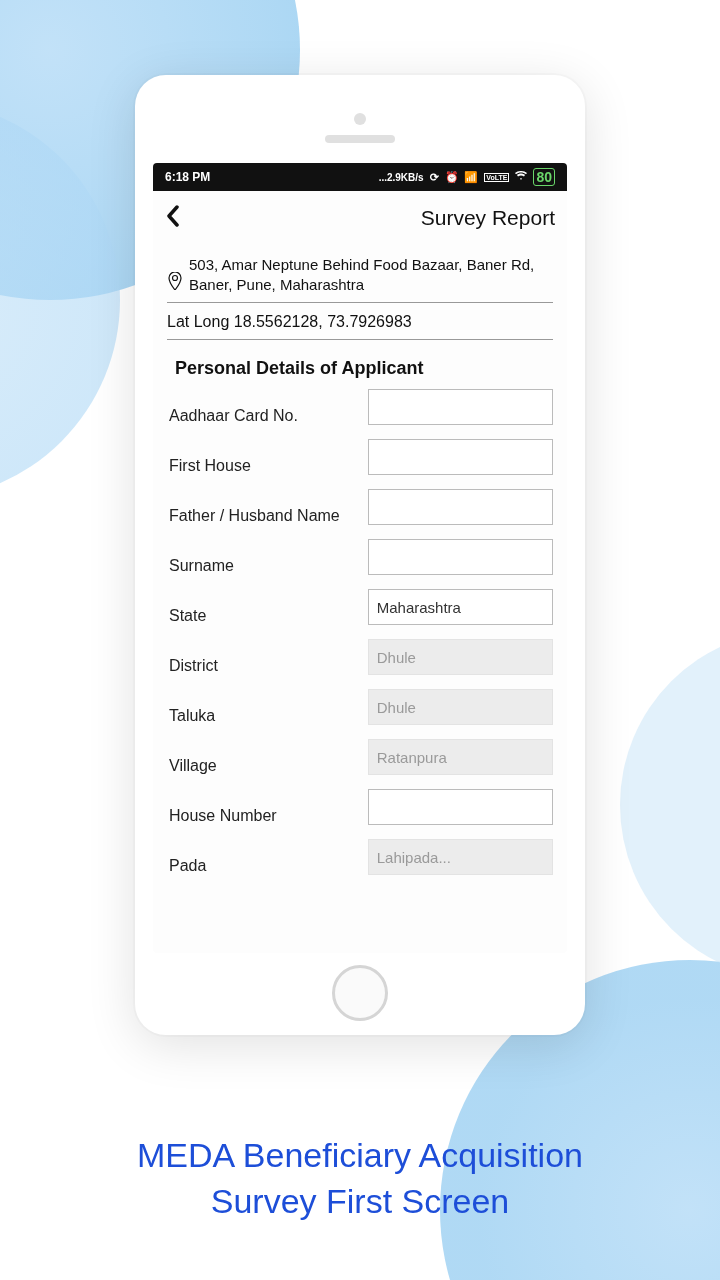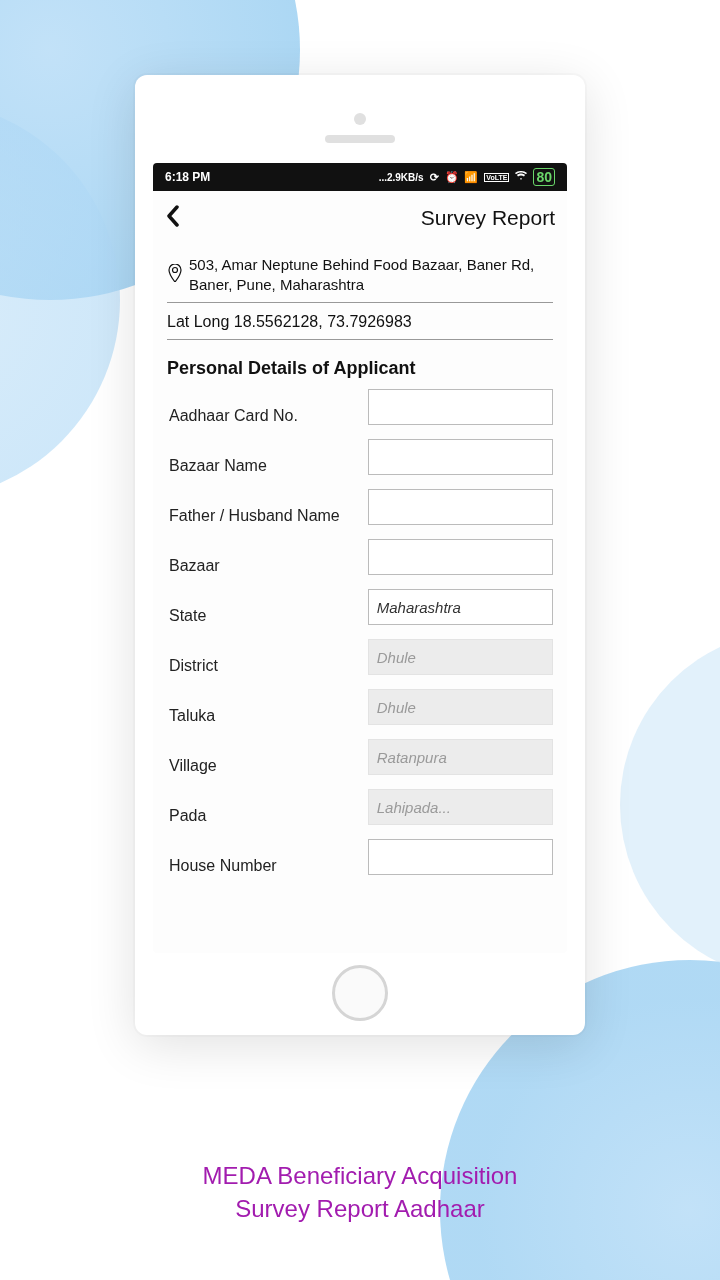--- a/index.html
+++ b/index.html
@@ -52,21 +52,21 @@
   opacity: 0.5;
 }
 .phone-frame {
   position: absolute;
   left: 50%;
   top: 75px;
   transform: translateX(-50%);
   width: 450px;
   height: 960px;
   background: #ffffff;
-  border-radius: 12px;
+  border-radius: 31px;
   box-shadow: 0 10px 50px rgba(0,0,0,0.12), 0 0 0 2px rgba(0,0,0,0.02);
   padding: 18px;
 }
 .phone-top {
   height: 70px;
   display: flex;
   flex-direction: column;
   align-items: center;
   justify-content: center;
   gap: 10px;
@@ -151,21 +151,21 @@
   font-size: 21px;
   font-weight: 500;
   color: #111;
   margin-left: -30px;
 }
 .content {
   padding: 10px 14px 0 14px;
 }
 .location-row {
   display: flex;
-  align-items: center;
+  align-items: flex-end;
   gap: 6px;
   font-size: 15px;
   line-height: 1.3;
   color: #111;
   padding-bottom: 8px;
   border-bottom: 1px solid #999;
 }
 .pin-icon {
   display: inline-block;
   margin-top: 2px;
@@ -174,21 +174,21 @@
 .latlong-row {
   font-size: 16px;
   color: #111;
   padding: 10px 0 8px 0;
   border-bottom: 1px solid #999;
 }
 .section-title {
   font-size: 18px;
   font-weight: 700;
   color: #111;
-  margin: 18px 0 10px 0;
+  margin: 18px 0 10px 8px;
 }
 .form-row {
   display: flex;
   align-items: flex-end;
   margin-bottom: 14px;
   min-height: 36px;
 }
 .form-label {
   width: 52%;
   font-size: 16px;
@@ -198,36 +198,35 @@
 }
 .form-input {
   width: 48%;
   height: 36px;
   border: 1px solid #bbb;
   background: #ffffff;
   font-size: 15px;
   padding: 0 8px;
   color: #333;
   font-family: inherit;
-  font-style: italic;
 }
 .form-input.readonly {
   background: #ececec;
   border: 1px solid #e3e3e3;
   color: #9a9a9a;
 }
 .caption {
   position: absolute;
   left: 50%;
   bottom: 55px;
   transform: translateX(-50%);
   text-align: center;
-  font-size: 24px;
+  font-size: 34px;
   font-weight: 400;
-  color: #a21caf;
+  color: #1d4ed8;
   line-height: 1.35;
   width: 100%;
 }
 </style>
 </head>
 <body>
 
 <div class="bg-blob-tl"></div>
 <div class="bg-blob-tl2"></div>
 <div class="bg-blob-br"></div>
@@ -281,31 +280,31 @@
       <div class="latlong-row">Lat Long 18.5562128, 73.7926983</div>
 
       <div class="section-title">Personal Details of Applicant</div>
 
       <div class="form-row">
         <div class="form-label">Aadhaar Card No.</div>
         <input class="form-input" value="" style="">
       </div>
 
       <div class="form-row">
-        <div class="form-label">Bazaar Name</div>
+        <div class="form-label">First House</div>
         <input class="form-input" value="" style="">
       </div>
 
       <div class="form-row">
         <div class="form-label">Father / Husband Name</div>
         <input class="form-input" value="" style="">
       </div>
 
       <div class="form-row">
-        <div class="form-label">Bazaar</div>
+        <div class="form-label">Surname</div>
         <input class="form-input" value="" style="">
       </div>
 
       <div class="form-row">
         <div class="form-label">State</div>
         <input class="form-input" value="Maharashtra" style="">
       </div>
 
       <div class="form-row">
         <div class="form-label">District</div>
@@ -316,33 +315,33 @@
         <div class="form-label">Taluka</div>
         <input class="form-input readonly" readonly="" value="Dhule" style="">
       </div>
 
       <div class="form-row">
         <div class="form-label">Village</div>
         <input class="form-input readonly" readonly="" value="Ratanpura" style="">
       </div>
 
       <div class="form-row">
+        <div class="form-label">House Number</div>
+        <input class="form-input" value="" style="">
+      </div>
+
+      <div class="form-row">
         <div class="form-label">Pada</div>
         <input class="form-input readonly" readonly="" value="Lahipada..." style="">
-      </div>
-
-      <div class="form-row">
-        <div class="form-label">House Number</div>
-        <input class="form-input" value="" style="">
       </div>
 
     </div>
   </div>
 
   <div class="phone-bottom">
     <div class="home-button"></div>
   </div>
 </div>
 
 <div class="caption">
   <span>MEDA Beneficiary Acquisition</span><br>
-  <span>Survey Report Aadhaar</span>
+  <span>Survey First Screen</span>
 </div>
 
 </body></html>

